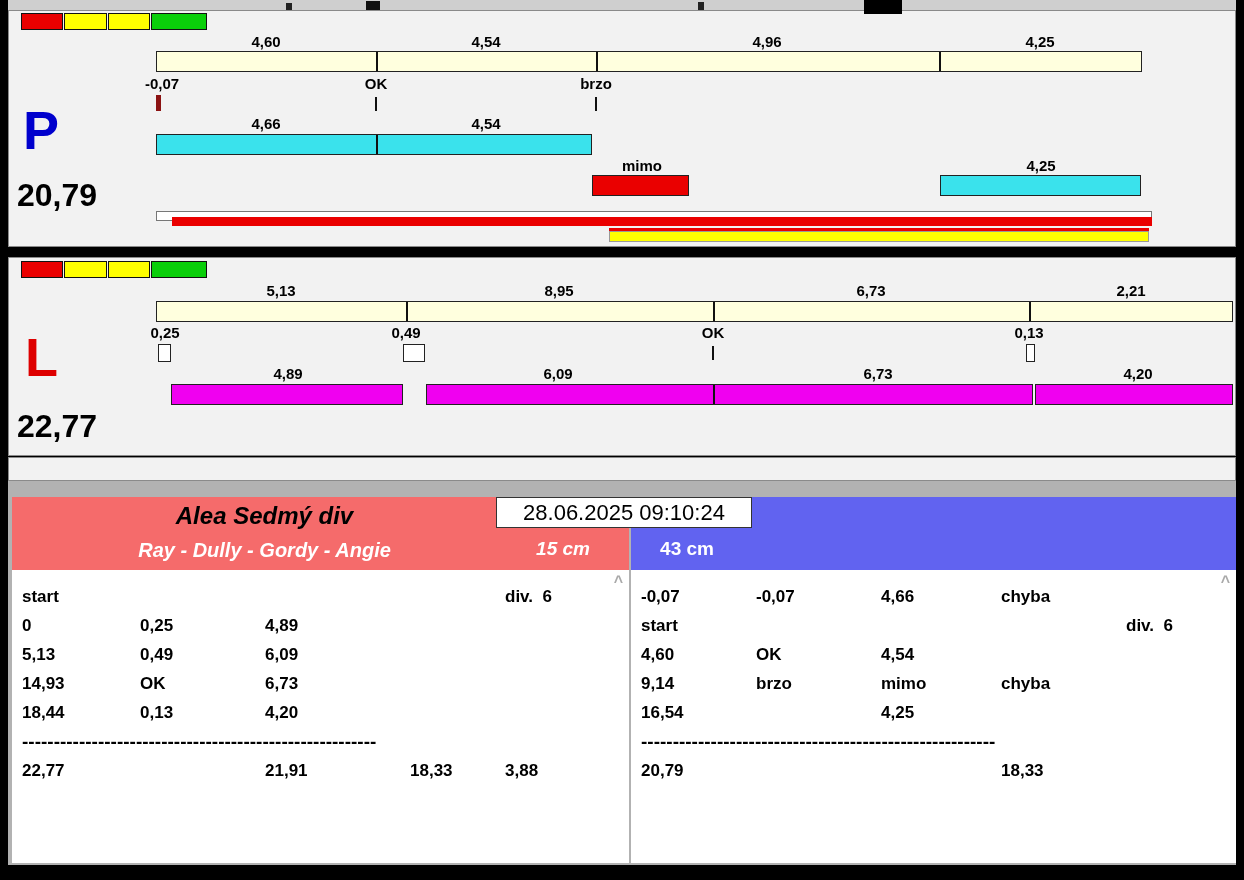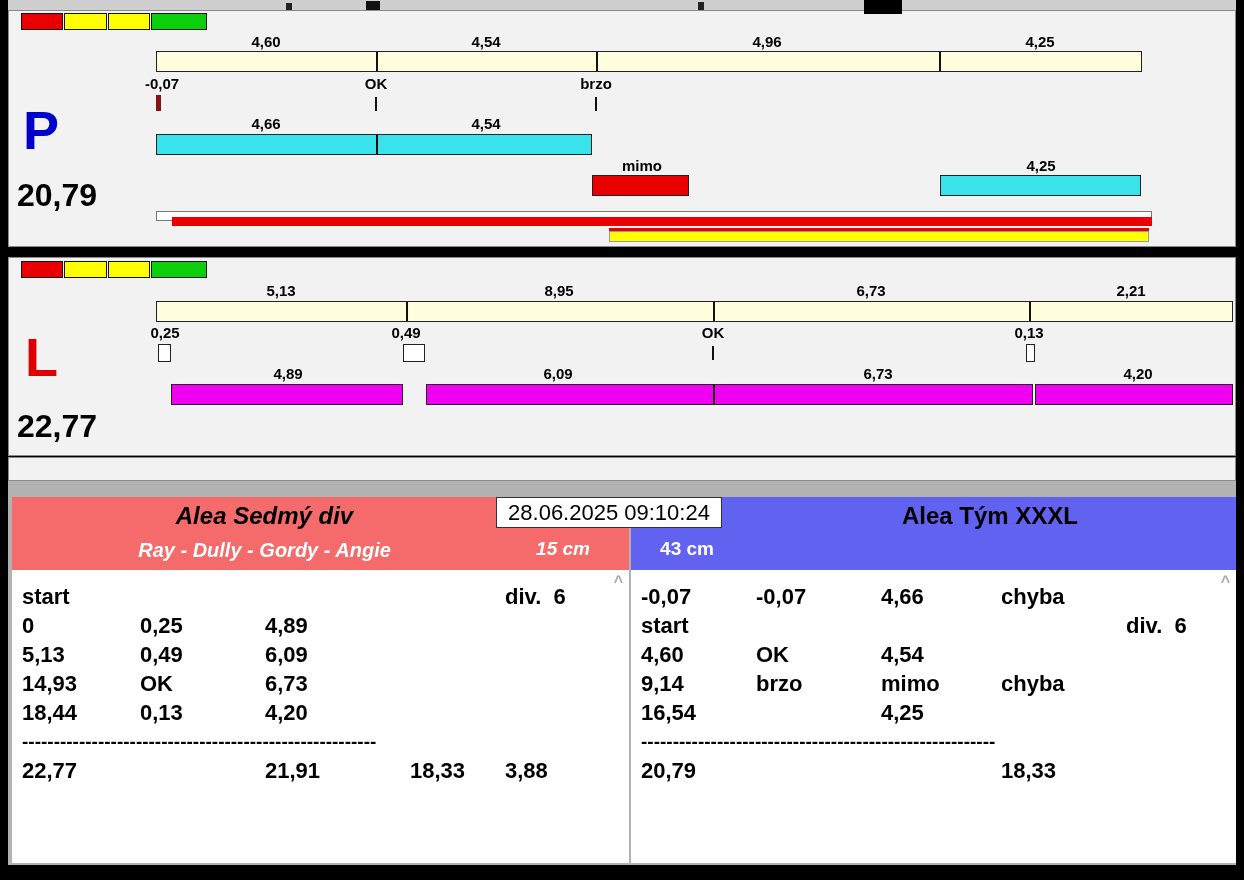--- a/index.html
+++ b/index.html
@@ -19,27 +19,27 @@
   .c-red{background:#ea0000}.c-yel{background:#ffff00}.c-grn{background:#0acf0a}
   .letter { position:absolute; font-weight:bold; font-size:54px; line-height:1; }
   .total { position:absolute; font-weight:bold; font-size:32px; line-height:1; }
   .tickline { position:absolute; width:2px; height:14px; background:#111; }
   .wbox { position:absolute; height:18px; background:#fff; border:1px solid #222; }
   .hdr { position:absolute; left:0; right:0; top:0; height:73px; }
   .hdr-title { position:absolute; font-weight:bold; font-size:24px; text-align:center; }
   .hdr-sub { position:absolute; font-weight:bold; font-size:20px; color:#fff; text-align:center; }
   .hdr-cat { position:absolute; font-weight:bold; font-size:19px; color:#fff; text-align:center; }
   .content { position:absolute; left:0; right:0; top:73px; bottom:0; background:#fff; padding:12px 0 0 10px; overflow:hidden; }
-  .trow { display:grid; height:29px; align-items:center; font-size:22px; font-weight:bold; }
+  .trow { display:grid; height:29px; align-items:center; font-size:17px; font-weight:bold; }
   .trow span { white-space:pre; }
   .lgrid { grid-template-columns:118px 125px 145px 95px 1fr; }
   .rgrid { grid-template-columns:115px 125px 120px 125px 1fr; }
   .dashrow { height:29px; font-size:19px; font-weight:bold; line-height:29px; white-space:nowrap; overflow:hidden; }
   .scrollup { position:absolute; right:6px; top:4px; font-size:16px; font-weight:bold; color:#aaa; line-height:1; cursor:default; }
-  .tsbox { position:absolute; left:496px; top:497px; width:226px; height:31px; background:#fff;
+  .tsbox { position:absolute; left:496px; top:497px; width:256px; height:31px; background:#fff;
            border:1px solid #333; text-align:center; line-height:29px; font-size:22px; z-index:30; }
 </style>
 </head>
 <body>
 
 <div class="abs" style="left:8px;top:0;width:1228px;height:10px;background:#cfcfcf;"></div>
 <div class="abs" style="left:286px;top:3px;width:6px;height:7px;background:#222;"></div>
 <div class="abs" style="left:366px;top:1px;width:14px;height:9px;background:#111;"></div>
 <div class="abs" style="left:698px;top:2px;width:6px;height:8px;background:#222;"></div>
 <div class="abs" style="left:864px;top:0;width:38px;height:14px;background:#000;z-index:5;"></div>
@@ -190,21 +190,20 @@
         <span>18,33</span>
         <span>3,88</span>
     </div>
     <span class="scrollup">^</span>
   </div>
 </div>
 
 <div class="abs" style="left:631px;top:497px;width:605px;height:366px;background:#fff;">
   <div class="hdr" style="background:#6163f0;">
     <div class="hdr-cat" style="left:6px;top:41px;width:100px;">43 cm</div>
-    <div class="hdr-title" style="left:109px;top:5px;width:500px;">Alea Tým XXXL</div>
   </div>
   <div class="content">
     <div class="trow rgrid">
       <span>-0,07</span>
         <span>-0,07</span>
         <span>4,66</span>
         <span>chyba</span>
         <span></span>
     </div>
     <div class="trow rgrid">

